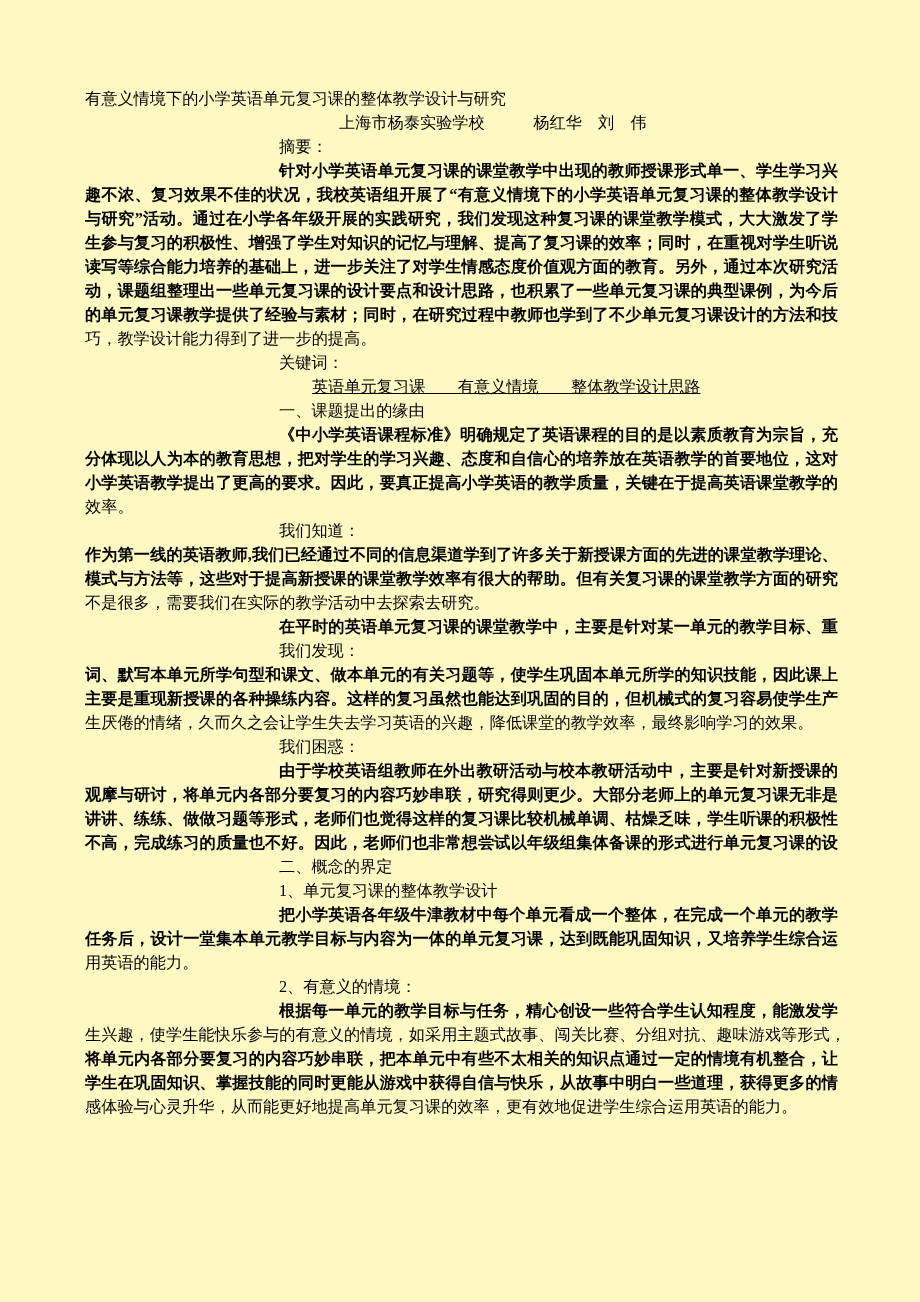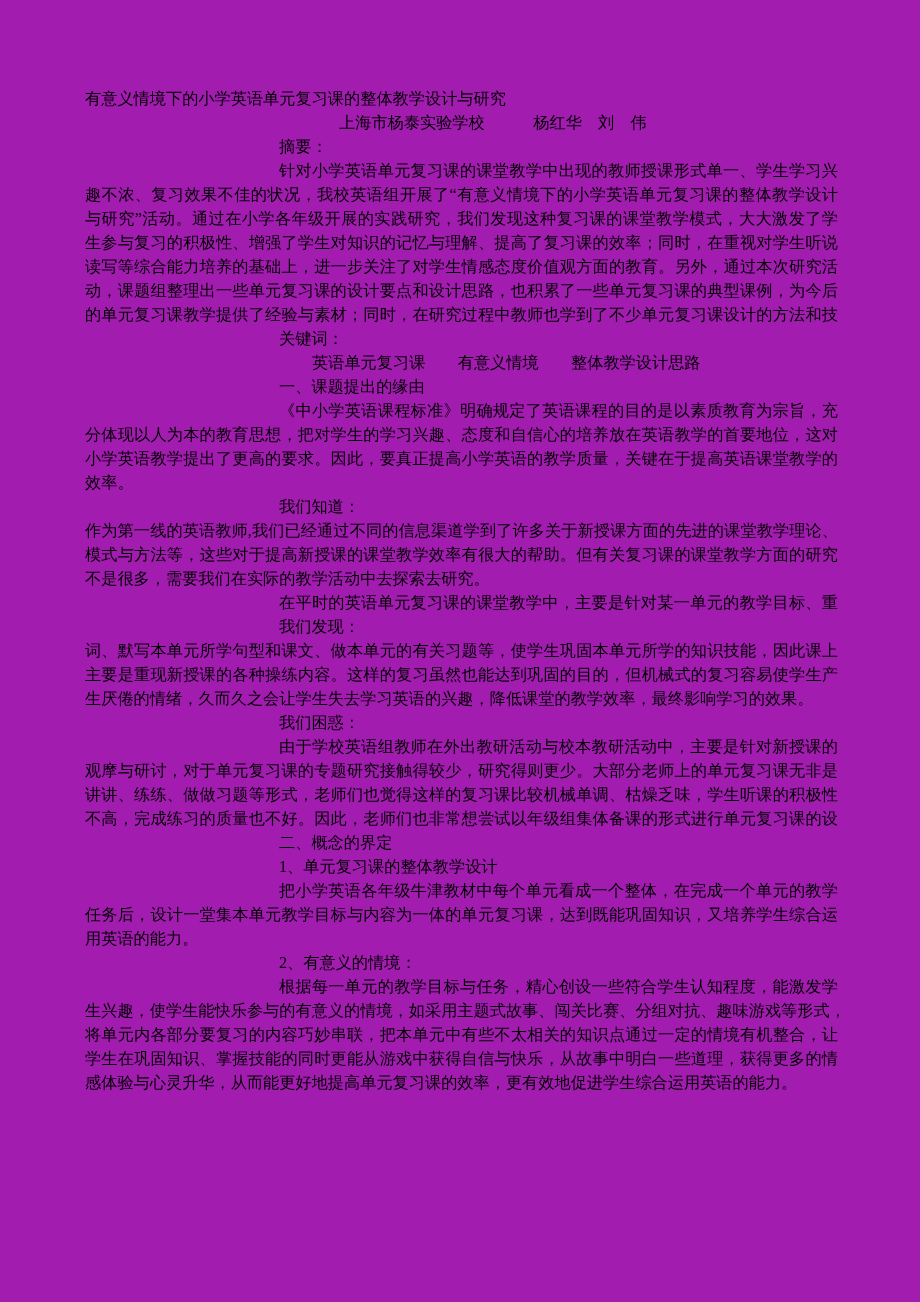--- a/index.html
+++ b/index.html
@@ -4,21 +4,21 @@
 <style>
   html, body {
     margin: 0;
     padding: 0;
     background: #ffffff;
   }
   .page {
     position: relative;
     width: 920px;
     height: 1302px;
-    background: #a21caf;
+    background: #fef9c3;
     overflow: hidden;
     font-family: "Liberation Serif", "DejaVu Serif", serif;
     font-size: 16.2px;
     line-height: 24px;
     color: #000000;
   }
   .content {
     position: absolute;
     left: 85px;
     top: 87px;
@@ -28,60 +28,62 @@
     height: 24px;
     white-space: nowrap;
   }
   
   .line.j {
     white-space: normal;
     overflow: hidden;
     text-align: justify;
     text-align-last: justify;
     text-justify: inter-character;
+    font-weight: bold;
   }
   .line.i1 { padding-left: 194px; }  
-  .line.i2 { padding-left: 227px; }  
+  .line.i2 { padding-left: 227px; text-decoration: underline; }  
   .line.i3 { padding-left: 254px; }  
   .line.i1.j, .line.i2.j, .line.i3.j { text-align-last: justify; }
 </style>
 </head>
 <body>
 
 <div class="page">
   <div class="content">
       <div class="line i0">有意义情境下的小学英语单元复习课的整体教学设计与研究</div>
       <div class="line i3">上海市杨泰实验学校　　　杨红华　刘　伟</div>
       <div class="line i1">摘要：</div>
       <div class="line i1 j">针对小学英语单元复习课的课堂教学中出现的教师授课形式单一、学生学习兴</div>
       <div class="line i0 j">趣不浓、复习效果不佳的状况，我校英语组开展了“有意义情境下的小学英语单元复习课的整体教学设计</div>
       <div class="line i0 j">与研究”活动。通过在小学各年级开展的实践研究，我们发现这种复习课的课堂教学模式，大大激发了学</div>
       <div class="line i0 j">生参与复习的积极性、增强了学生对知识的记忆与理解、提高了复习课的效率；同时，在重视对学生听说</div>
       <div class="line i0 j">读写等综合能力培养的基础上，进一步关注了对学生情感态度价值观方面的教育。另外，通过本次研究活</div>
       <div class="line i0 j">动，课题组整理出一些单元复习课的设计要点和设计思路，也积累了一些单元复习课的典型课例，为今后</div>
       <div class="line i0 j">的单元复习课教学提供了经验与素材；同时，在研究过程中教师也学到了不少单元复习课设计的方法和技</div>
+      <div class="line i0">巧，教学设计能力得到了进一步的提高。</div>
       <div class="line i1">关键词：</div>
       <div class="line i2">英语单元复习课　　有意义情境　　整体教学设计思路</div>
       <div class="line i1">一、课题提出的缘由</div>
       <div class="line i1 j">《中小学英语课程标准》明确规定了英语课程的目的是以素质教育为宗旨，充</div>
       <div class="line i0 j">分体现以人为本的教育思想，把对学生的学习兴趣、态度和自信心的培养放在英语教学的首要地位，这对</div>
       <div class="line i0 j">小学英语教学提出了更高的要求。因此，要真正提高小学英语的教学质量，关键在于提高英语课堂教学的</div>
       <div class="line i0">效率。</div>
       <div class="line i1">我们知道：</div>
       <div class="line i0 j">作为第一线的英语教师,我们已经通过不同的信息渠道学到了许多关于新授课方面的先进的课堂教学理论、</div>
       <div class="line i0 j">模式与方法等，这些对于提高新授课的课堂教学效率有很大的帮助。但有关复习课的课堂教学方面的研究</div>
       <div class="line i0">不是很多，需要我们在实际的教学活动中去探索去研究。</div>
       <div class="line i1 j">在平时的英语单元复习课的课堂教学中，主要是针对某一单元的教学目标、重</div>
       <div class="line i1">我们发现：</div>
       <div class="line i0 j">词、默写本单元所学句型和课文、做本单元的有关习题等，使学生巩固本单元所学的知识技能，因此课上</div>
       <div class="line i0 j">主要是重现新授课的各种操练内容。这样的复习虽然也能达到巩固的目的，但机械式的复习容易使学生产</div>
       <div class="line i0">生厌倦的情绪，久而久之会让学生失去学习英语的兴趣，降低课堂的教学效率，最终影响学习的效果。</div>
       <div class="line i1">我们困惑：</div>
       <div class="line i1 j">由于学校英语组教师在外出教研活动与校本教研活动中，主要是针对新授课的</div>
-      <div class="line i0 j">观摩与研讨，对于单元复习课的专题研究接触得较少，研究得则更少。大部分老师上的单元复习课无非是</div>
+      <div class="line i0 j">观摩与研讨，将单元内各部分要复习的内容巧妙串联，研究得则更少。大部分老师上的单元复习课无非是</div>
       <div class="line i0 j">讲讲、练练、做做习题等形式，老师们也觉得这样的复习课比较机械单调、枯燥乏味，学生听课的积极性</div>
       <div class="line i0 j">不高，完成练习的质量也不好。因此，老师们也非常想尝试以年级组集体备课的形式进行单元复习课的设</div>
       <div class="line i1">二、概念的界定</div>
       <div class="line i1">1、单元复习课的整体教学设计</div>
       <div class="line i1 j">把小学英语各年级牛津教材中每个单元看成一个整体，在完成一个单元的教学</div>
       <div class="line i0 j">任务后，设计一堂集本单元教学目标与内容为一体的单元复习课，达到既能巩固知识，又培养学生综合运</div>
       <div class="line i0">用英语的能力。</div>
       <div class="line i1">2、有意义的情境：</div>
       <div class="line i1 j">根据每一单元的教学目标与任务，精心创设一些符合学生认知程度，能激发学</div>
       <div class="line i0">生兴趣，使学生能快乐参与的有意义的情境，如采用主题式故事、闯关比赛、分组对抗、趣味游戏等形式，</div>

